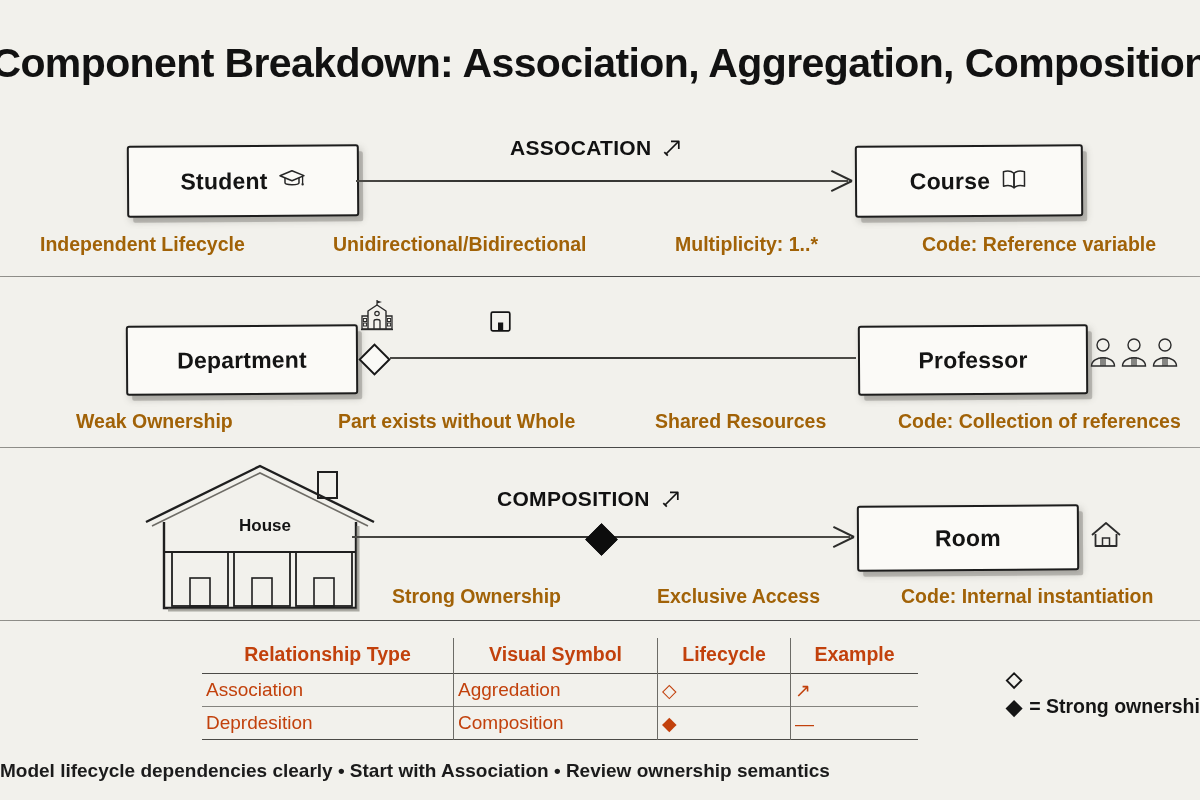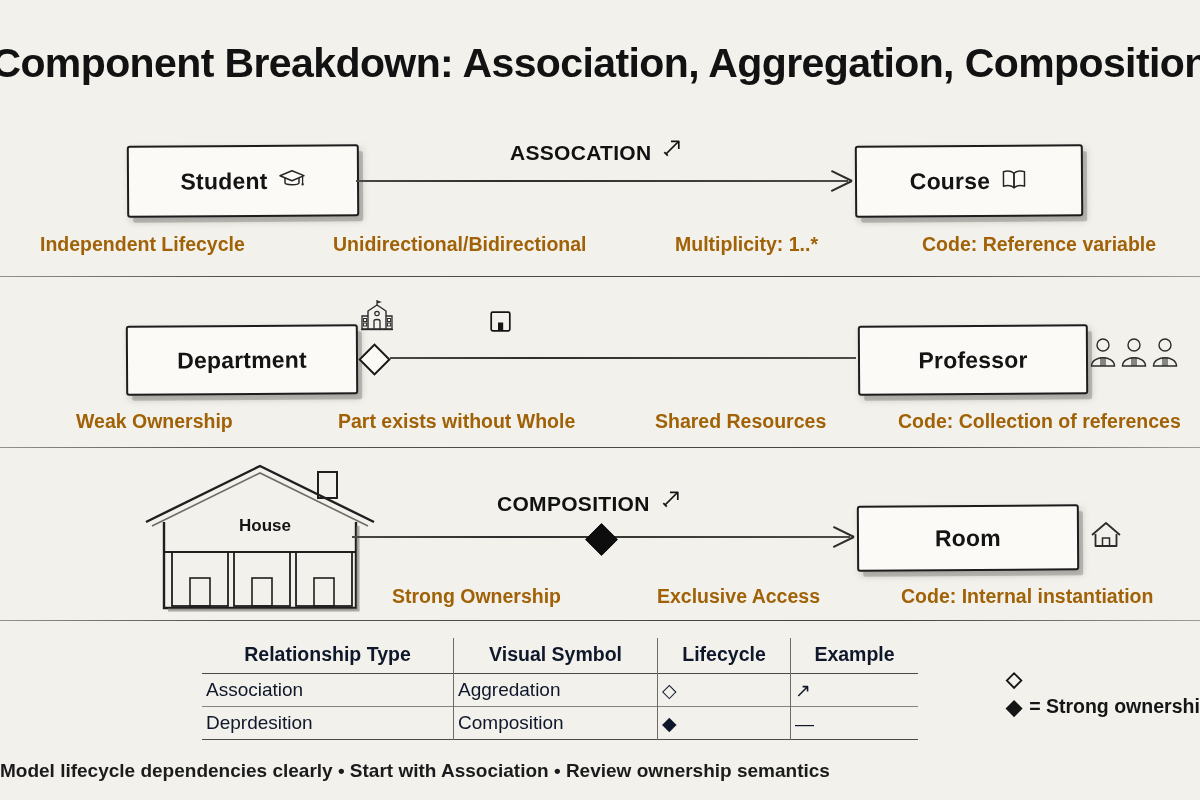--- a/index.html
+++ b/index.html
@@ -53,34 +53,34 @@
   .arrowhead::after{transform:rotate(-26deg);}
 
   
   .dia{position:absolute;width:19px;height:19px;transform:rotate(45deg);}
   .dia.open{background:#faf9f6;border:2.4px solid #171717;}
   .dia.solid{background:#0d0d0d;border:2px solid #0d0d0d;}
 
   
   .relcap{
     position:absolute;font-size:21px;font-weight:bold;letter-spacing:.3px;
-    display:flex;align-items:flex-end;gap:9px;white-space:nowrap;color:#111;
+    display:flex;align-items:flex-start;gap:9px;white-space:nowrap;color:#111;
   }
 
   
   .cap{position:absolute;font-size:19.5px;font-weight:bold;white-space:nowrap;color:#a16207;}
 
   
   .ic{display:inline-block;vertical-align:middle;}
 
   
   .tbl{position:absolute;left:202px;top:638px;width:716px;}
   .tbl table{border-collapse:collapse;width:100%;}
   .tbl th,.tbl td{
-    padding:5px 4px;font-size:19px;color:#0f172a;
+    padding:5px 4px;font-size:19px;color:#c2410c;
     border-right:1.6px solid #6d6c67;
   }
   .tbl th{font-weight:bold;font-size:19.5px;padding-bottom:7px;}
   .tbl th:last-child,.tbl td:last-child{border-right:none;}
   .tbl thead tr{border-bottom:1.8px solid #4b4a46;}
   .tbl tbody tr{border-bottom:1.6px solid #84837e;}
   .tbl tbody tr:last-child{border-bottom:1.8px solid #4b4a46;margin-top:40px;}
   .tbl td{font-weight:normal;}
   .sym{font-size:21px;line-height:1;}
 

